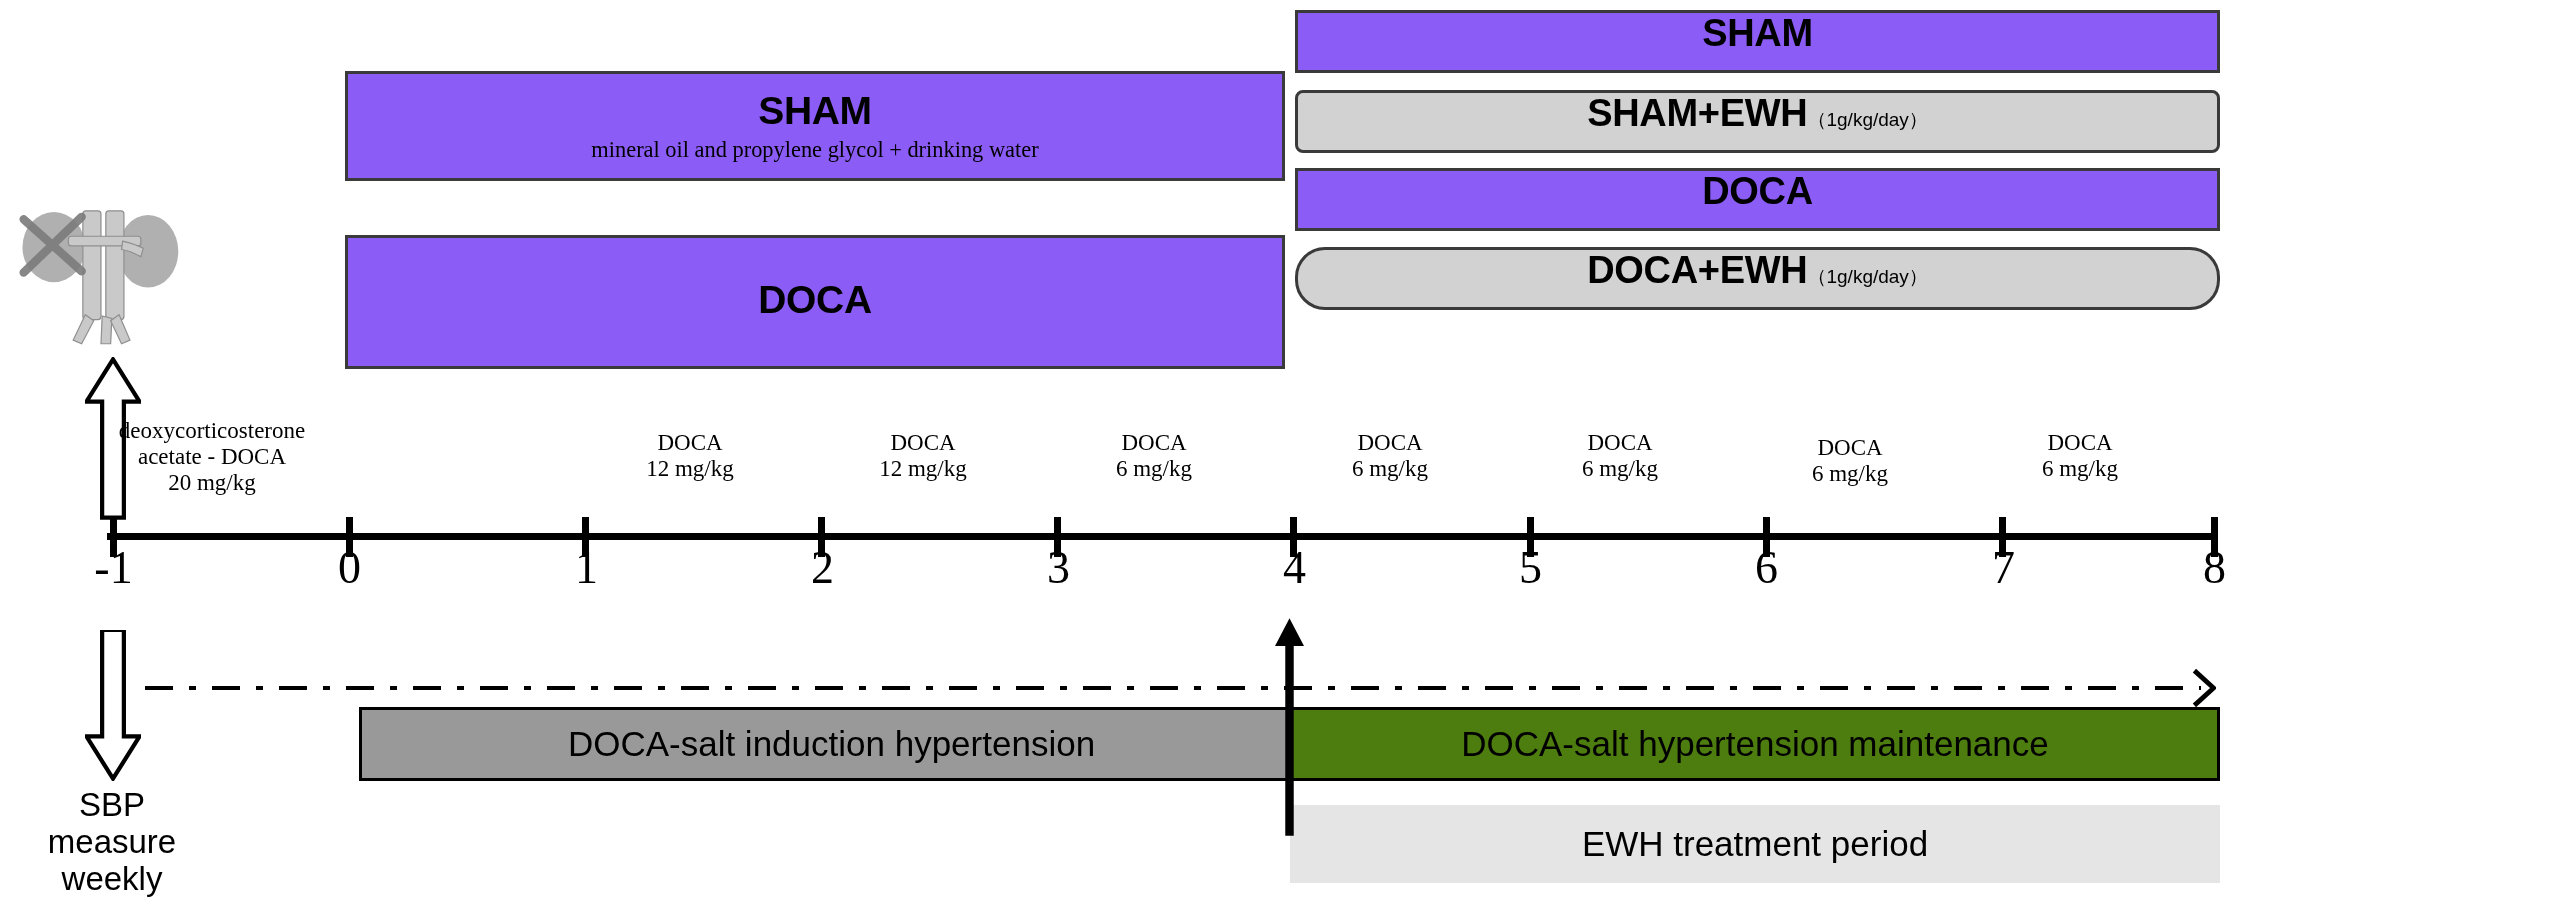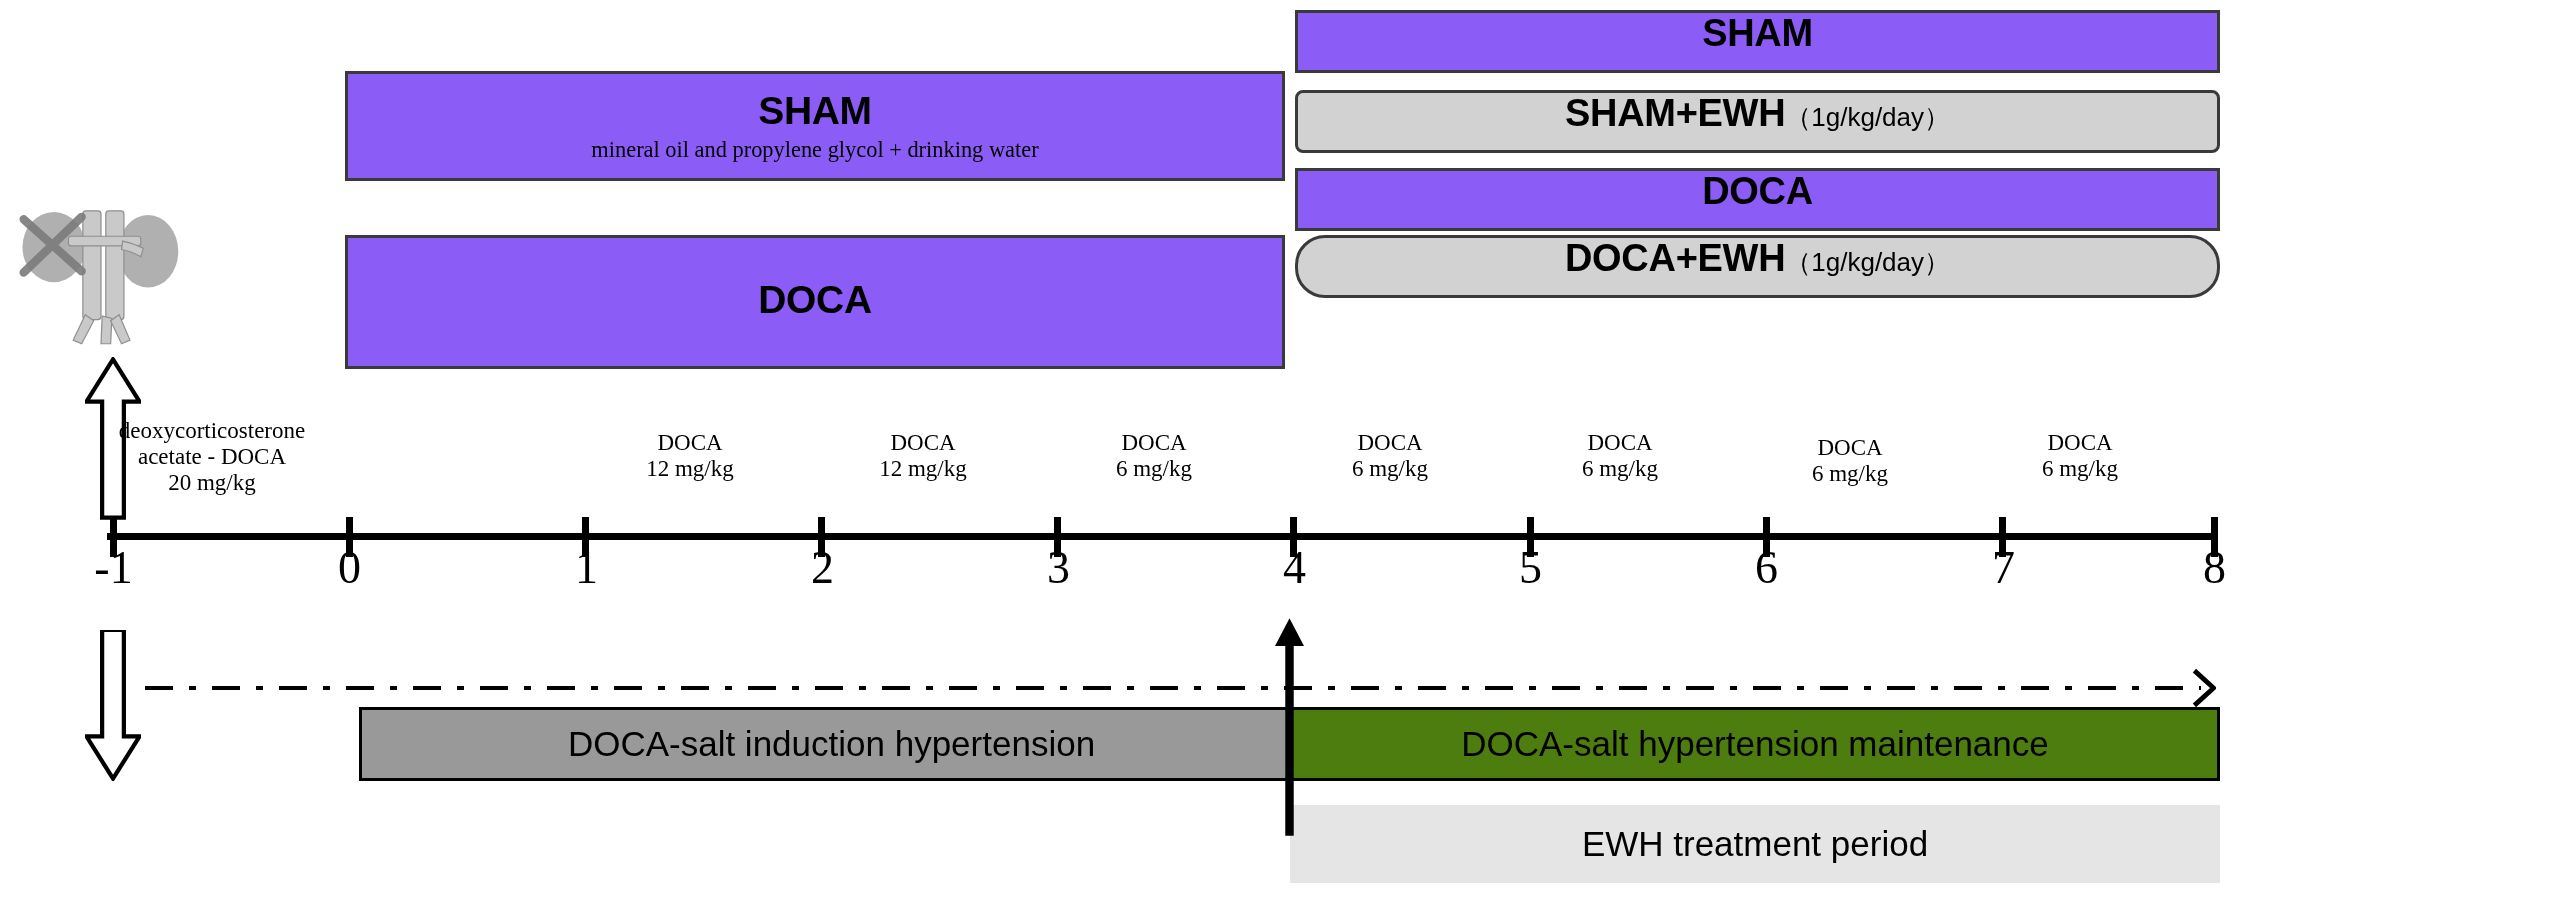--- a/index.html
+++ b/index.html
@@ -49,24 +49,24 @@
   #box-sham-left  { left: 345px; top: 71px; width: 940px; height: 110px; }
   #box-doca-left  { left: 345px; top: 235px; width: 940px; height: 134px; }
   #box-sham-left .title { font-size: 39px; margin-bottom: 6px; }
   #box-doca-left .title { font-size: 39px; margin-bottom: 4.8px; }
   #box-sham-left .sub, #box-doca-left .sub { font-size: 22.4px; }
 
   
   #box-sham-right     { left: 1295px; top: 9.7px;  width: 925px; height: 63px; }
   #box-shamewh-right  { left: 1295px; top: 90px; width: 925px; height: 63px; border-radius: 8px; }
   #box-doca-right     { left: 1295px; top: 168px; width: 925px; height: 63px; }
-  #box-docaewh-right  { left: 1295px; top: 235px; width: 925px; height: 63px; border-radius: 30px; }
+  #box-docaewh-right  { left: 1295px; top: 247px; width: 925px; height: 63px; border-radius: 30px; }
   .gbox.rbox { flex-direction: row; align-items: baseline; justify-content: center; }
   .gbox.rbox .title { font-size: 38px; }
-  .gbox.rbox .dose-paren { font-size: 26px; }
+  .gbox.rbox .dose-paren { font-size: 19px; }
 
   
   #axis-line {
     position: absolute;
     left: 107px;
     top: 533px;
     width: 2107px;
     height: 6.7px;
     background: #000000;
   }
@@ -319,20 +319,25 @@
 
 
   <div id="sbp-dashline-dots"></div>
   <svg id="sbp-arrowhead" viewBox="0 0 40 66">
     <polyline points="4,4 36,33 4,62" fill="none" stroke="#000000" stroke-width="8" stroke-linecap="butt" stroke-linejoin="miter"></polyline>
   </svg>
 
   <svg id="sbp-arrow" viewBox="0 0 92 250">
     <path d="M28 0 L28 176 L2 176 L46 246 L90 176 L64 176 L64 0 Z" fill="#ffffff" stroke="#000000" stroke-width="7" stroke-linejoin="miter"></path>
   </svg>
+  <div id="sbp-caption">
+    <div>SBP</div>
+    <div>measure</div>
+    <div>weekly</div>
+  </div>
 
   <div class="phase-bar" id="bar-induction">
     <span>DOCA-salt induction hypertension</span>
   </div>
   <div class="phase-bar" id="bar-maintenance">
     <span>DOCA-salt hypertension maintenance</span>
   </div>
   <div class="phase-bar" id="bar-ewh">
     <span>EWH treatment period</span>
   </div>

